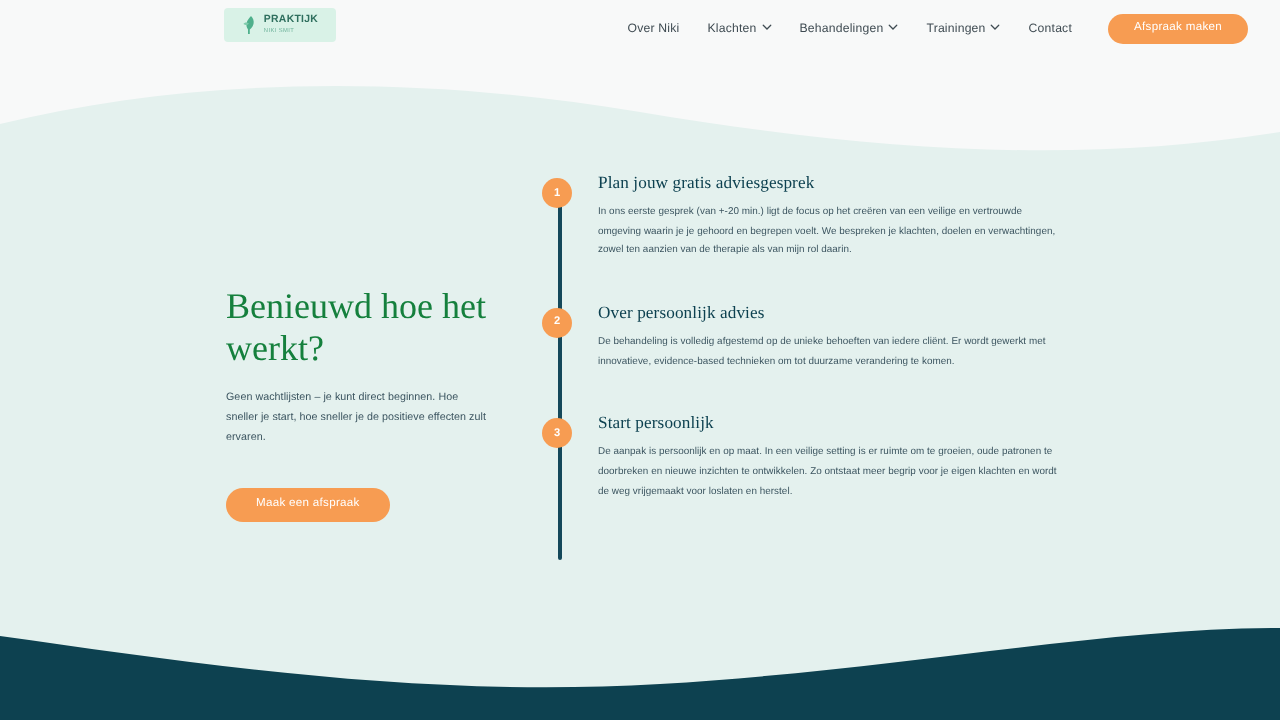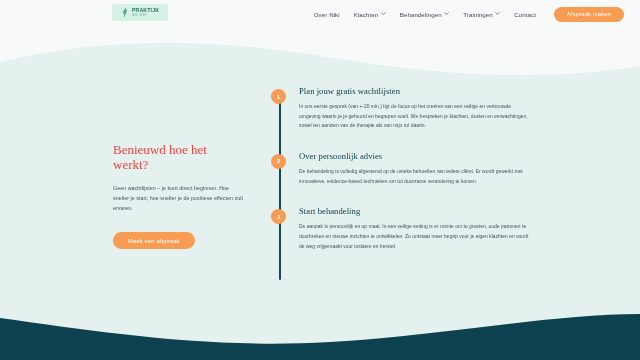--- a/index.html
+++ b/index.html
@@ -46,21 +46,21 @@
     background:#f79c52;color:#fff;border-radius:11px;
     padding:0 13px;height:15px;display:flex;align-items:center;
     font-size:5.8px;letter-spacing:.15px;white-space:nowrap;cursor:pointer;
     margin-left:4px;
   }
 
   
   .left-col{position:absolute;left:113px;top:143px;width:132px;z-index:10;}
   .headline{
     font-family:"Liberation Serif", serif;
-    font-size:13px;line-height:1.15;color:#ef4444;margin:0 0 11px 0;
+    font-size:18px;line-height:1.15;color:#15803d;margin:0 0 11px 0;
     letter-spacing:0px;font-weight:400;
   }
   .lede{
     font-size:5.35px;line-height:1.85;color:#3c5560;margin:0 0 15px 0;
     letter-spacing:.03px;
   }
   .cta-main{
     display:inline-flex;align-items:center;justify-content:center;
     background:#f79c52;color:#fff;border-radius:12px;
     height:17px;padding:0 15px;font-size:5.8px;letter-spacing:.15px;
@@ -162,30 +162,30 @@
     <h1 class="headline">Benieuwd hoe het werkt?</h1>
     <p class="lede">Geen wachtlijsten – je kunt direct beginnen. Hoe sneller je start, hoe sneller je de positieve effecten zult ervaren.</p>
     <div class="cta-main">Maak een afspraak</div>
   </div>
 
   <div class="timeline">
     <div class="tl-line"></div>
 
     <div class="step">
       <div class="dot">1</div>
-      <h2 class="step-title">Plan jouw gratis wachtlijsten</h2>
+      <h2 class="step-title">Plan jouw gratis adviesgesprek</h2>
       <p class="step-body">In ons eerste gesprek (van +-20 min.) ligt de focus op het creëren van een veilige en vertrouwde omgeving waarin je je gehoord en begrepen voelt. We bespreken je klachten, doelen en verwachtingen, zowel ten aanzien van de therapie als van mijn rol daarin.</p>
     </div>
 
     <div class="step">
       <div class="dot">2</div>
       <h2 class="step-title">Over persoonlijk advies</h2>
       <p class="step-body">De behandeling is volledig afgestemd op de unieke behoeften van iedere cliënt. Er wordt gewerkt met innovatieve, evidence-based technieken om tot duurzame verandering te komen.</p>
     </div>
 
     <div class="step">
       <div class="dot">3</div>
-      <h2 class="step-title">Start behandeling</h2>
+      <h2 class="step-title">Start persoonlijk</h2>
       <p class="step-body">De aanpak is persoonlijk en op maat. In een veilige setting is er ruimte om te groeien, oude patronen te doorbreken en nieuwe inzichten te ontwikkelen. Zo ontstaat meer begrip voor je eigen klachten en wordt de weg vrijgemaakt voor loslaten en herstel.</p>
     </div>
   </div>
 
 </div>
 
 </body></html>

